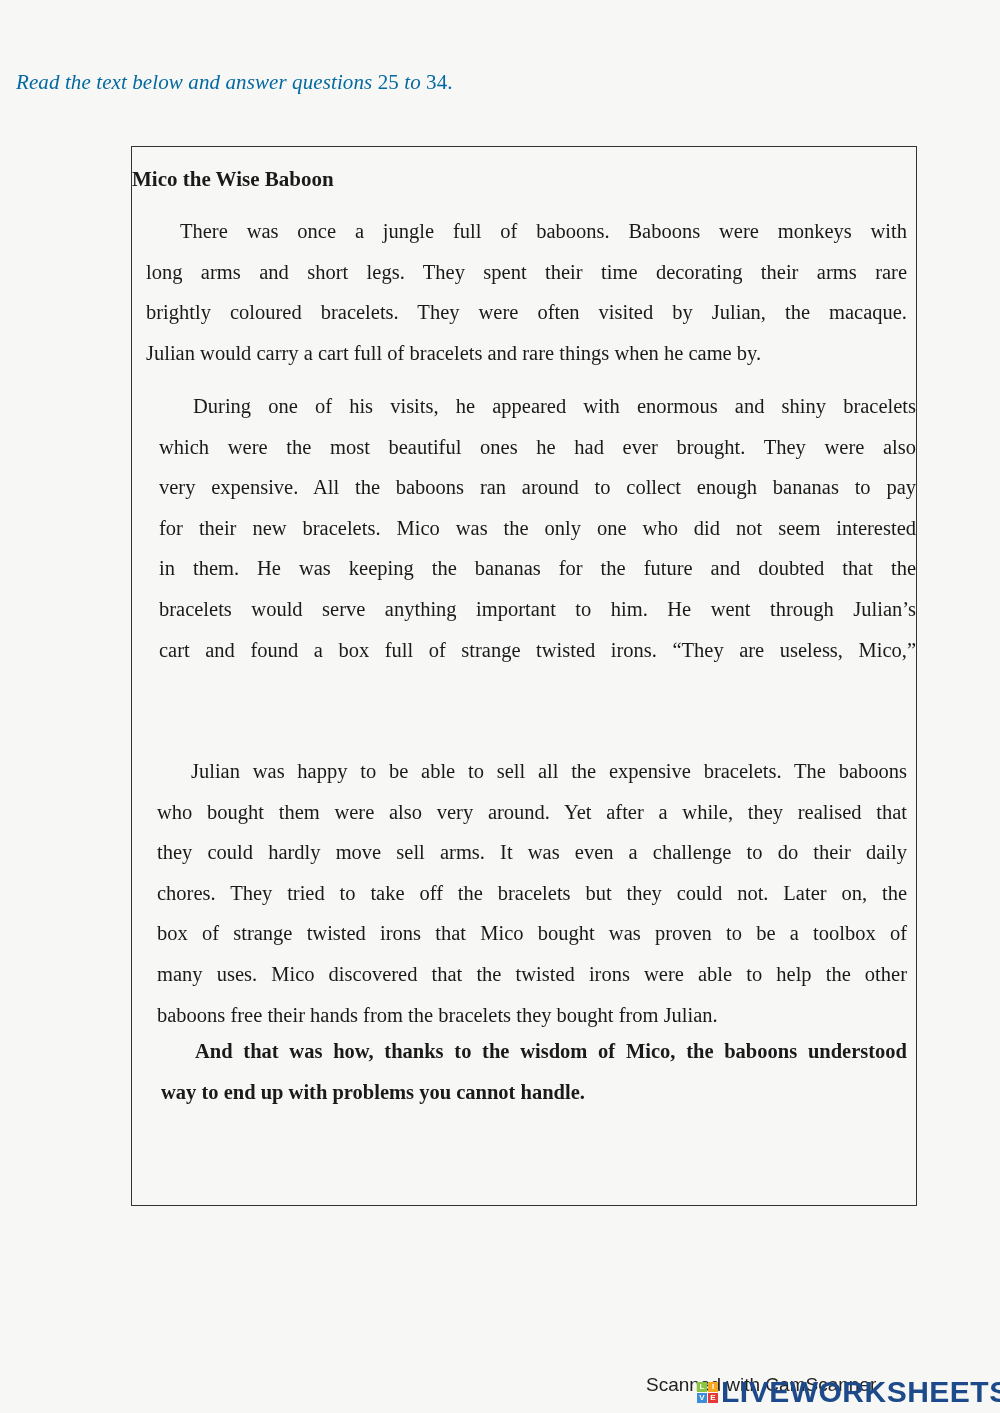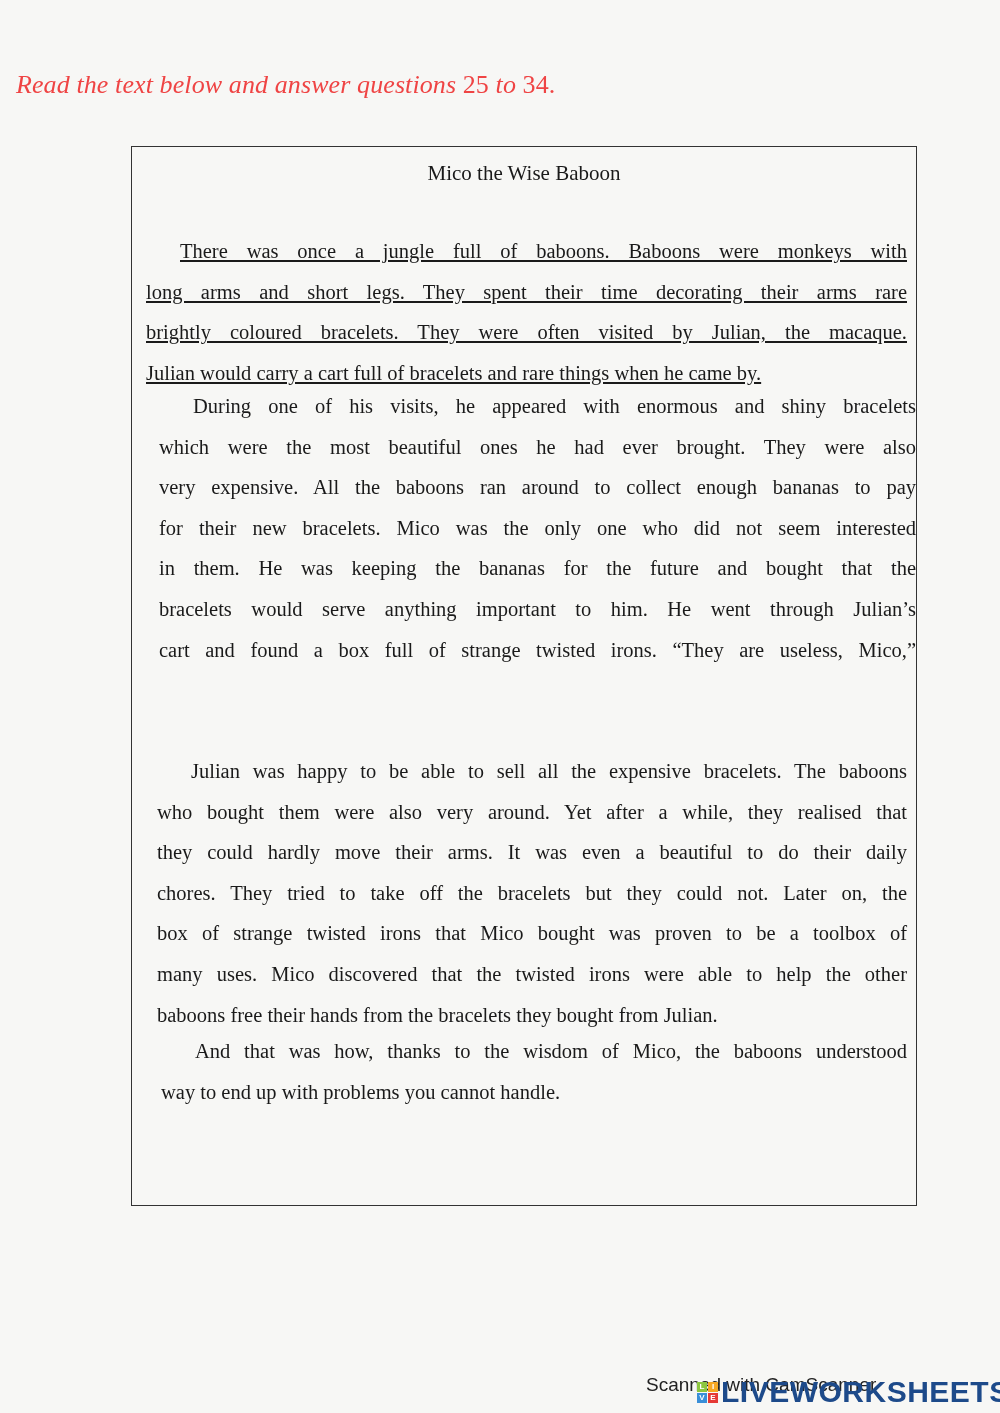--- a/index.html
+++ b/index.html
@@ -4,33 +4,33 @@
 <style>
   html, body { margin: 0; padding: 0; }
   body {
     width: 1000px; height: 1413px; position: relative; overflow: hidden;
     background: #f7f7f5;
     font-family: "Liberation Serif", "DejaVu Serif", serif;
     color: #1a1a1a;
   }
   .instruction {
     position: absolute; left: 16px; top: 70px;
-    font-size: 26px; font-style: italic; color: #ef4444;
+    font-size: 21px; font-style: italic; color: #0369a1;
     letter-spacing: 0.1px;
   }
   .instruction .num { font-style: normal; }
   .box {
     position: absolute; left: 131px; top: 146px;
     width: 786px; height: 1060px;
     border: 1.5px solid #333;
     box-sizing: border-box;
   }
   .box-title {
-    position: absolute; left: 0; right: 0; top: 14px;
-    text-align: center; font-weight: normal; font-size: 21px;
+    position: absolute; left: 0; right: 0; top: 20px;
+    font-weight: bold; font-size: 21px;
   }
   .para {
     position: absolute; font-size: 20.5px; line-height: 40.6px;
     text-align: justify; text-align-last: left;
   }
   .para .line { display: block; text-align: justify; text-align-last: justify; white-space: nowrap; }
   .para .line.last { text-align-last: left; }
   .footer-scan {
     position: absolute; left: 646px; top: 1374px;
     font-family: "Liberation Sans", "DejaVu Sans", sans-serif;
@@ -57,45 +57,45 @@
 </head>
 <body>
 
 <div class="instruction">
   <span>Read the text below and answer questions </span><span class="num">25</span><span> to </span><span class="num">34.</span>
 </div>
 
 <div class="box">
   <div class="box-title">Mico the Wise Baboon</div>
 
-  <div class="para" id="p0" style="left:14px; top:84px; width:761px; text-indent:0;text-decoration:underline;">
+  <div class="para" id="p0" style="left:14px; top:64px; width:761px; text-indent:0;">
       <span class="line" style="padding-left: 34px;">There was once a jungle full of baboons. Baboons were monkeys with</span>
       <span class="line">long arms and short legs. They spent their time decorating their arms rare</span>
       <span class="line">brightly coloured bracelets. They were often visited by Julian, the macaque.</span>
       <span class="line last">Julian would carry a cart full of bracelets and rare things when he came by.</span>
     </div>
   <div class="para" id="p1" style="left:27px; top:239px; width:757px;">
       <span class="line" style="padding-left: 34px;">During one of his visits, he appeared with enormous and shiny bracelets</span>
       <span class="line">which were the most beautiful ones he had ever brought. They were also</span>
       <span class="line">very expensive. All the baboons ran around to collect enough bananas to pay</span>
       <span class="line">for their new bracelets. Mico was the only one who did not seem interested</span>
-      <span class="line">in them. He was keeping the bananas for the future and bought that the</span>
+      <span class="line">in them. He was keeping the bananas for the future and doubted that the</span>
       <span class="line">bracelets would serve anything important to him. He went through Julian’s</span>
       <span class="line">cart and found a box full of strange twisted irons. “They are useless, Mico,”</span>
     </div>
   <div class="para" id="p2" style="left:25px; top:604px; width:750px;">
       <span class="line" style="padding-left: 34px;">Julian was happy to be able to sell all the expensive bracelets. The baboons</span>
       <span class="line">who bought them were also very around. Yet after a while, they realised that</span>
-      <span class="line">they could hardly move their arms. It was even a beautiful to do their daily</span>
+      <span class="line">they could hardly move sell arms. It was even a challenge to do their daily</span>
       <span class="line">chores. They tried to take off the bracelets but they could not. Later on, the</span>
       <span class="line">box of strange twisted irons that Mico bought was proven to be a toolbox of</span>
       <span class="line">many uses. Mico discovered that the twisted irons were able to help the other</span>
       <span class="line last">baboons free their hands from the bracelets they bought from Julian.</span>
     </div>
-  <div class="para" id="p3" style="left:29px; top:884px; width:746px;">
+  <div class="para" id="p3" style="left:29px; top:884px; width:746px;font-weight:bold;">
       <span class="line" style="padding-left: 34px;">And that was how, thanks to the wisdom of Mico, the baboons understood</span>
       <span class="line last">way to end up with problems you cannot handle.</span>
     </div>
 </div>
 
 <div class="footer-scan">Scanned with CamScanner</div>
 
 <div class="lw-logo">
   <div class="lw-grid">
     <span id="lw0" style="background: rgb(140, 198, 63);">L</span>

